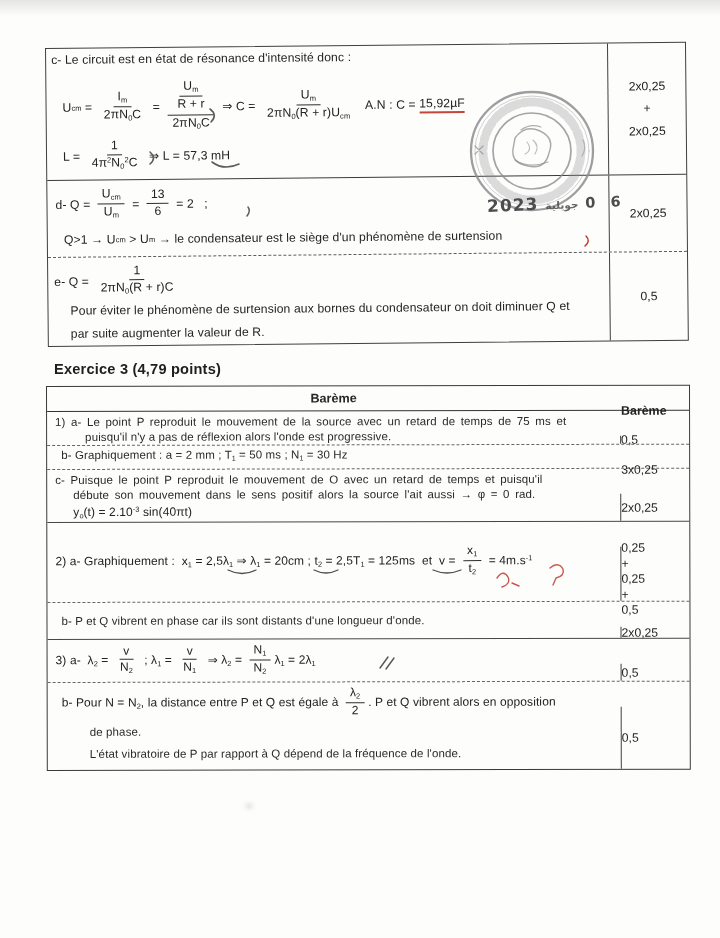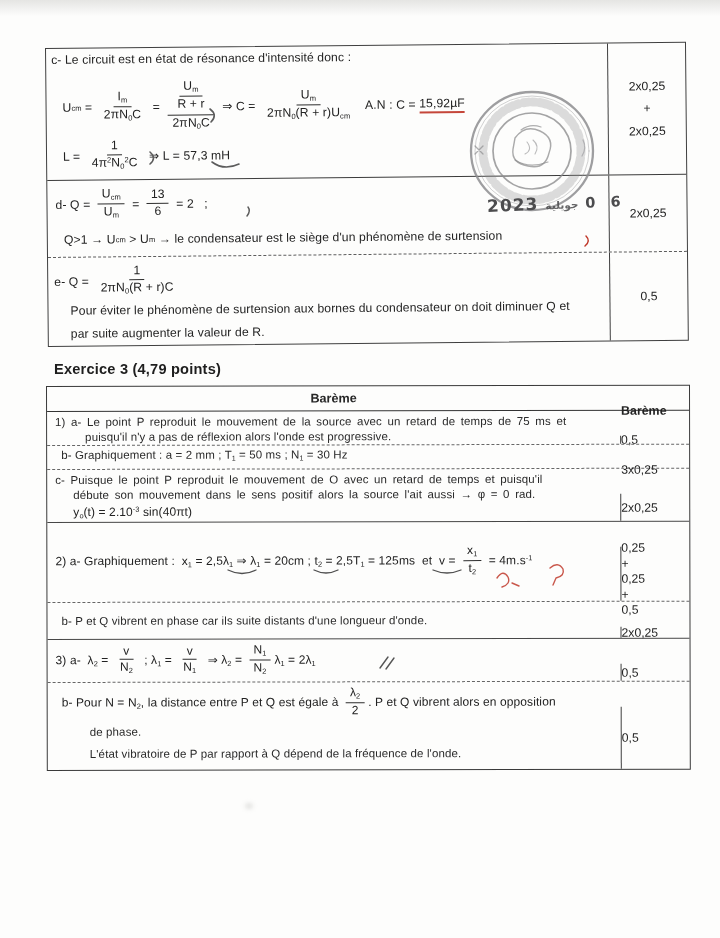--- a/index.html
+++ b/index.html
@@ -184,21 +184,21 @@
         <span>+</span>
         <span>0,25</span>
         <span>+</span>
         <span>0,5</span>
       </div>
     </div>
 
     <div class="t2row r2b">
       <div class="main">
         <div class="vcenter" style="padding-left:14px;">
-          <span class="txt">b- P et Q vibrent en phase car ils suite distants d'une longueur d'onde.</span>
+          <span class="txt">b- P et Q vibrent en phase car ils sont distants d'une longueur d'onde.</span>
         </div>
       </div>
       <div class="bareme">
         <span>2x0,25</span>
       </div>
     </div>
 
     <div class="t2row r3a">
       <div class="main">
         <div class="vcenter" style="padding-left:8px;">

